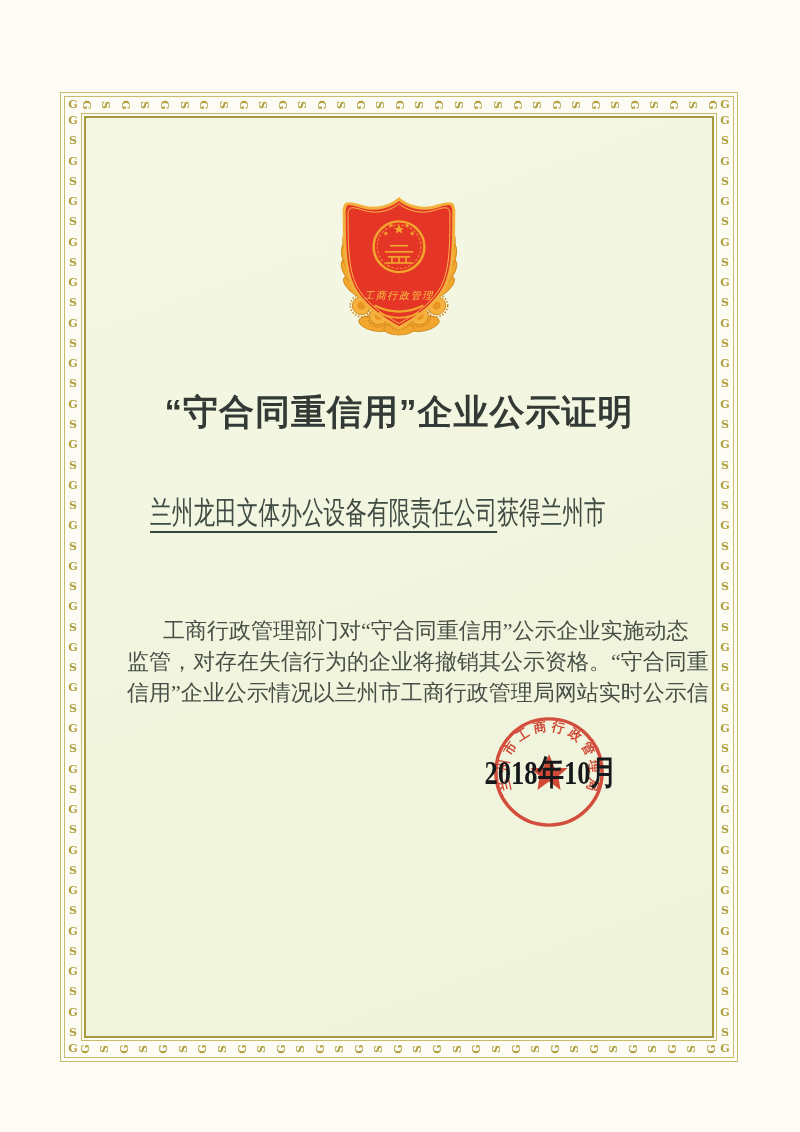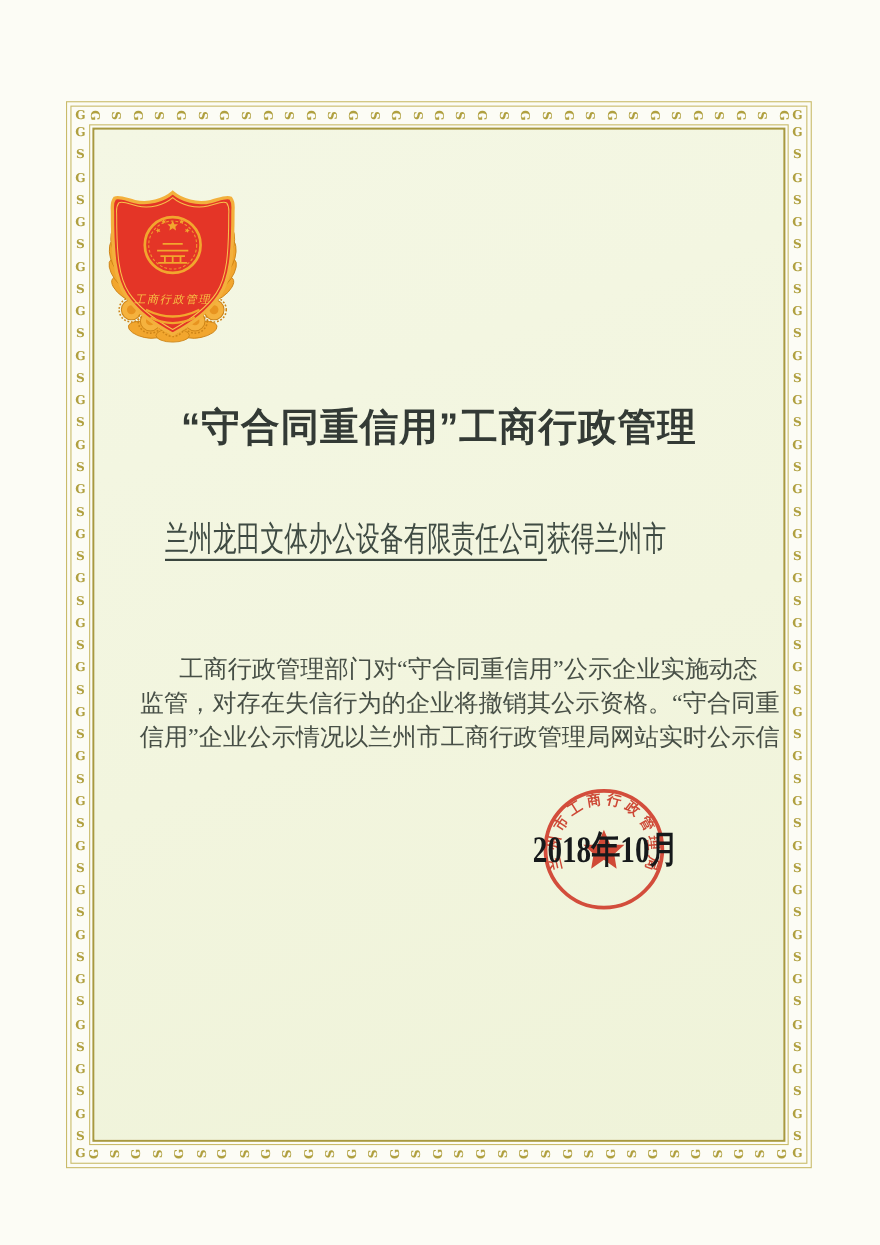--- a/index.html
+++ b/index.html
@@ -24,21 +24,21 @@
   .strip-top span{transform:rotate(90deg);}
   .strip-bottom{bottom:0;left:16px;right:16px;height:16px;justify-content:space-between;align-items:center;}
   .strip-bottom span{transform:rotate(-90deg);}
   .strip-left{left:0;top:16px;bottom:16px;width:16px;flex-direction:column;justify-content:space-between;align-items:center;}
   .strip-right{right:0;top:16px;bottom:16px;width:16px;flex-direction:column;justify-content:space-between;align-items:center;}
   .corner{position:absolute;width:16px;height:16px;line-height:16px;text-align:center;
           color:#b0a040;font-family:"DejaVu Serif",serif;font-weight:bold;font-size:11px;}
   .c-tl{top:0;left:0;} .c-tr{top:0;right:0;} .c-bl{bottom:0;left:0;} .c-br{bottom:0;right:0;}
 
   
-  .emblem-wrap{padding-top:52px;}
+  .emblem-wrap{text-align:center;padding-top:76px;}
   .title{margin-top:50px;text-align:center;font-family:"Liberation Sans",sans-serif;
          font-weight:bold;font-size:35px;line-height:44px;color:#333a35;letter-spacing:1px;}
   .body{margin-top:54px;padding-left:20px;color:#3f4b43;font-size:31px;}
   .bline{line-height:49px;white-space:nowrap;}
   .cond70{display:inline-block;transform:scaleX(0.70);transform-origin:0 50%;}
   .cond88{display:inline-block;transform:scaleX(0.88);transform-origin:0 50%;}
   .indent1{padding-left:44px;}
   .company{border-bottom:2px solid #3a453e;padding-bottom:1px;}
   .url{font-family:"Liberation Mono",monospace;font-size:29px;}
   .date{position:absolute;top:632px;right:95px;z-index:3;color:#16191b;
@@ -310,21 +310,21 @@
                           <path d="M77,62 V68"></path>
                       </g>
                     </g>
 
                     <text x="70" y="104" text-anchor="middle" font-size="10" font-style="italic" letter-spacing="1.5" fill="#f7c445" font-family="Liberation Serif, serif">工商行政管理</text>
                     <path d="M46,110 Q70,122 94,110" fill="none" stroke="#f2a62e" stroke-width="2.2"></path>
                     <path d="M50,117 Q70,127 90,117" fill="none" stroke="#f2a62e" stroke-width="2"></path>
                   </svg>
                 </div>
 
-                <div class="title">“守合同重信用”工商行政管理</div>
+                <div class="title">“守合同重信用”企业公示证明</div>
 
                 <div class="body">
                   <div class="bline indent1">
                     <span class="cond70">
                       <span class="company">兰州龙田文体办公设备有限责任公司</span><span>获得兰州市</span>
                     </span>
                   </div>
                 </div>
 
                 <svg class="stamp" width="118" height="118" viewBox="0 0 120 120">

